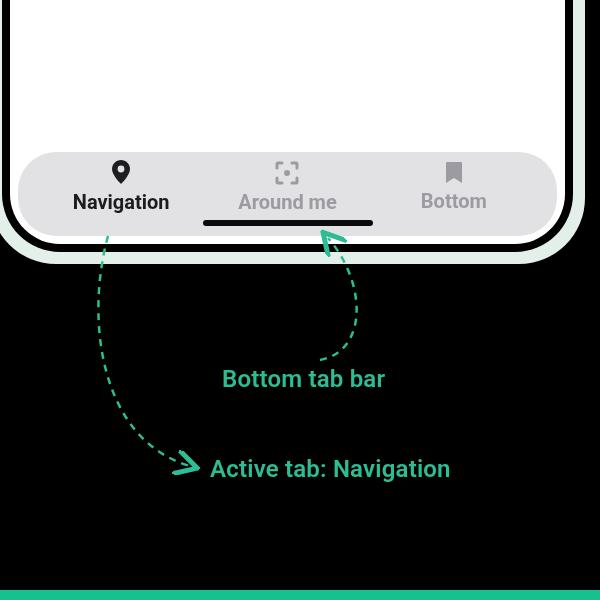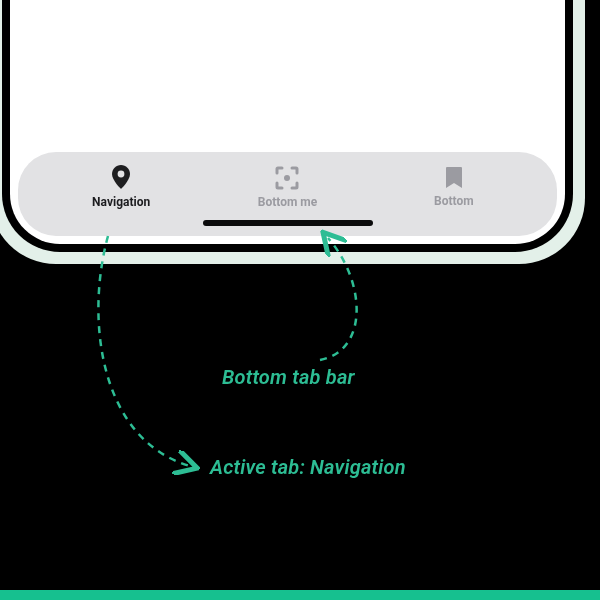--- a/index.html
+++ b/index.html
@@ -62,21 +62,21 @@
     justify-content: space-around;
     padding: 0 20px 14px 20px;
   }
   .tab {
     display: flex;
     flex-direction: column;
     align-items: center;
     gap: 2px;
     color: #9b9ba1;
     font-weight: 700;
-    font-size: 12px;
+    font-size: 20px;
     width: 120px;
   }
   .tab.active { color: #1c1c1f; }
   .tab-label { margin-top: 2px; }
   .tab svg { display: block; }
 
   .home-indicator {
     position: absolute;
     bottom: 10px;
     left: 50%;
@@ -84,23 +84,22 @@
     width: 170px;
     height: 6px;
     background: #0b0b0c;
     border-radius: 3px;
   }
 
   
   .annotation {
     position: absolute;
     color: #2dbd94;
-    font-style: italic;
     font-weight: 600;
-    font-size: 20px;
+    font-size: 24px;
     letter-spacing: 0.2px;
   }
   svg.arrow {
     position: absolute;
     overflow: visible;
     pointer-events: none;
   }
 
   .green-strip {
     position: absolute;
@@ -132,21 +131,21 @@
           <div class="tab">
             <span>
               <svg width="26" height="26" viewBox="0 0 26 26" fill="none" stroke="#9b9ba1" stroke-width="3" stroke-linecap="round">
                 <path d="M3 8V4a1 1 0 0 1 1-1h4"></path>
                   <path d="M23 8V4a1 1 0 0 0-1-1h-4"></path>
                 <path d="M3 18v4a1 1 0 0 0 1 1h4"></path>
                   <path d="M23 18v4a1 1 0 0 1-1 1h-4"></path>
                 <circle cx="13" cy="13" r="3" fill="#9b9ba1" stroke="none"></circle>
               </svg>
             </span>
-            <span class="tab-label">Bottom me</span>
+            <span class="tab-label">Around me</span>
           </div>
           <div class="tab">
             <span>
               <svg width="20" height="24" viewBox="0 0 20 24">
                   <path d="M3 1h14a1 1 0 0 1 1 1v20l-8-5-8 5V2a1 1 0 0 1 1-1z" fill="#9b9ba1"></path>
                 </svg>
             </span>
             <span class="tab-label">Bottom</span>
           </div>
           <div class="home-indicator"></div>

